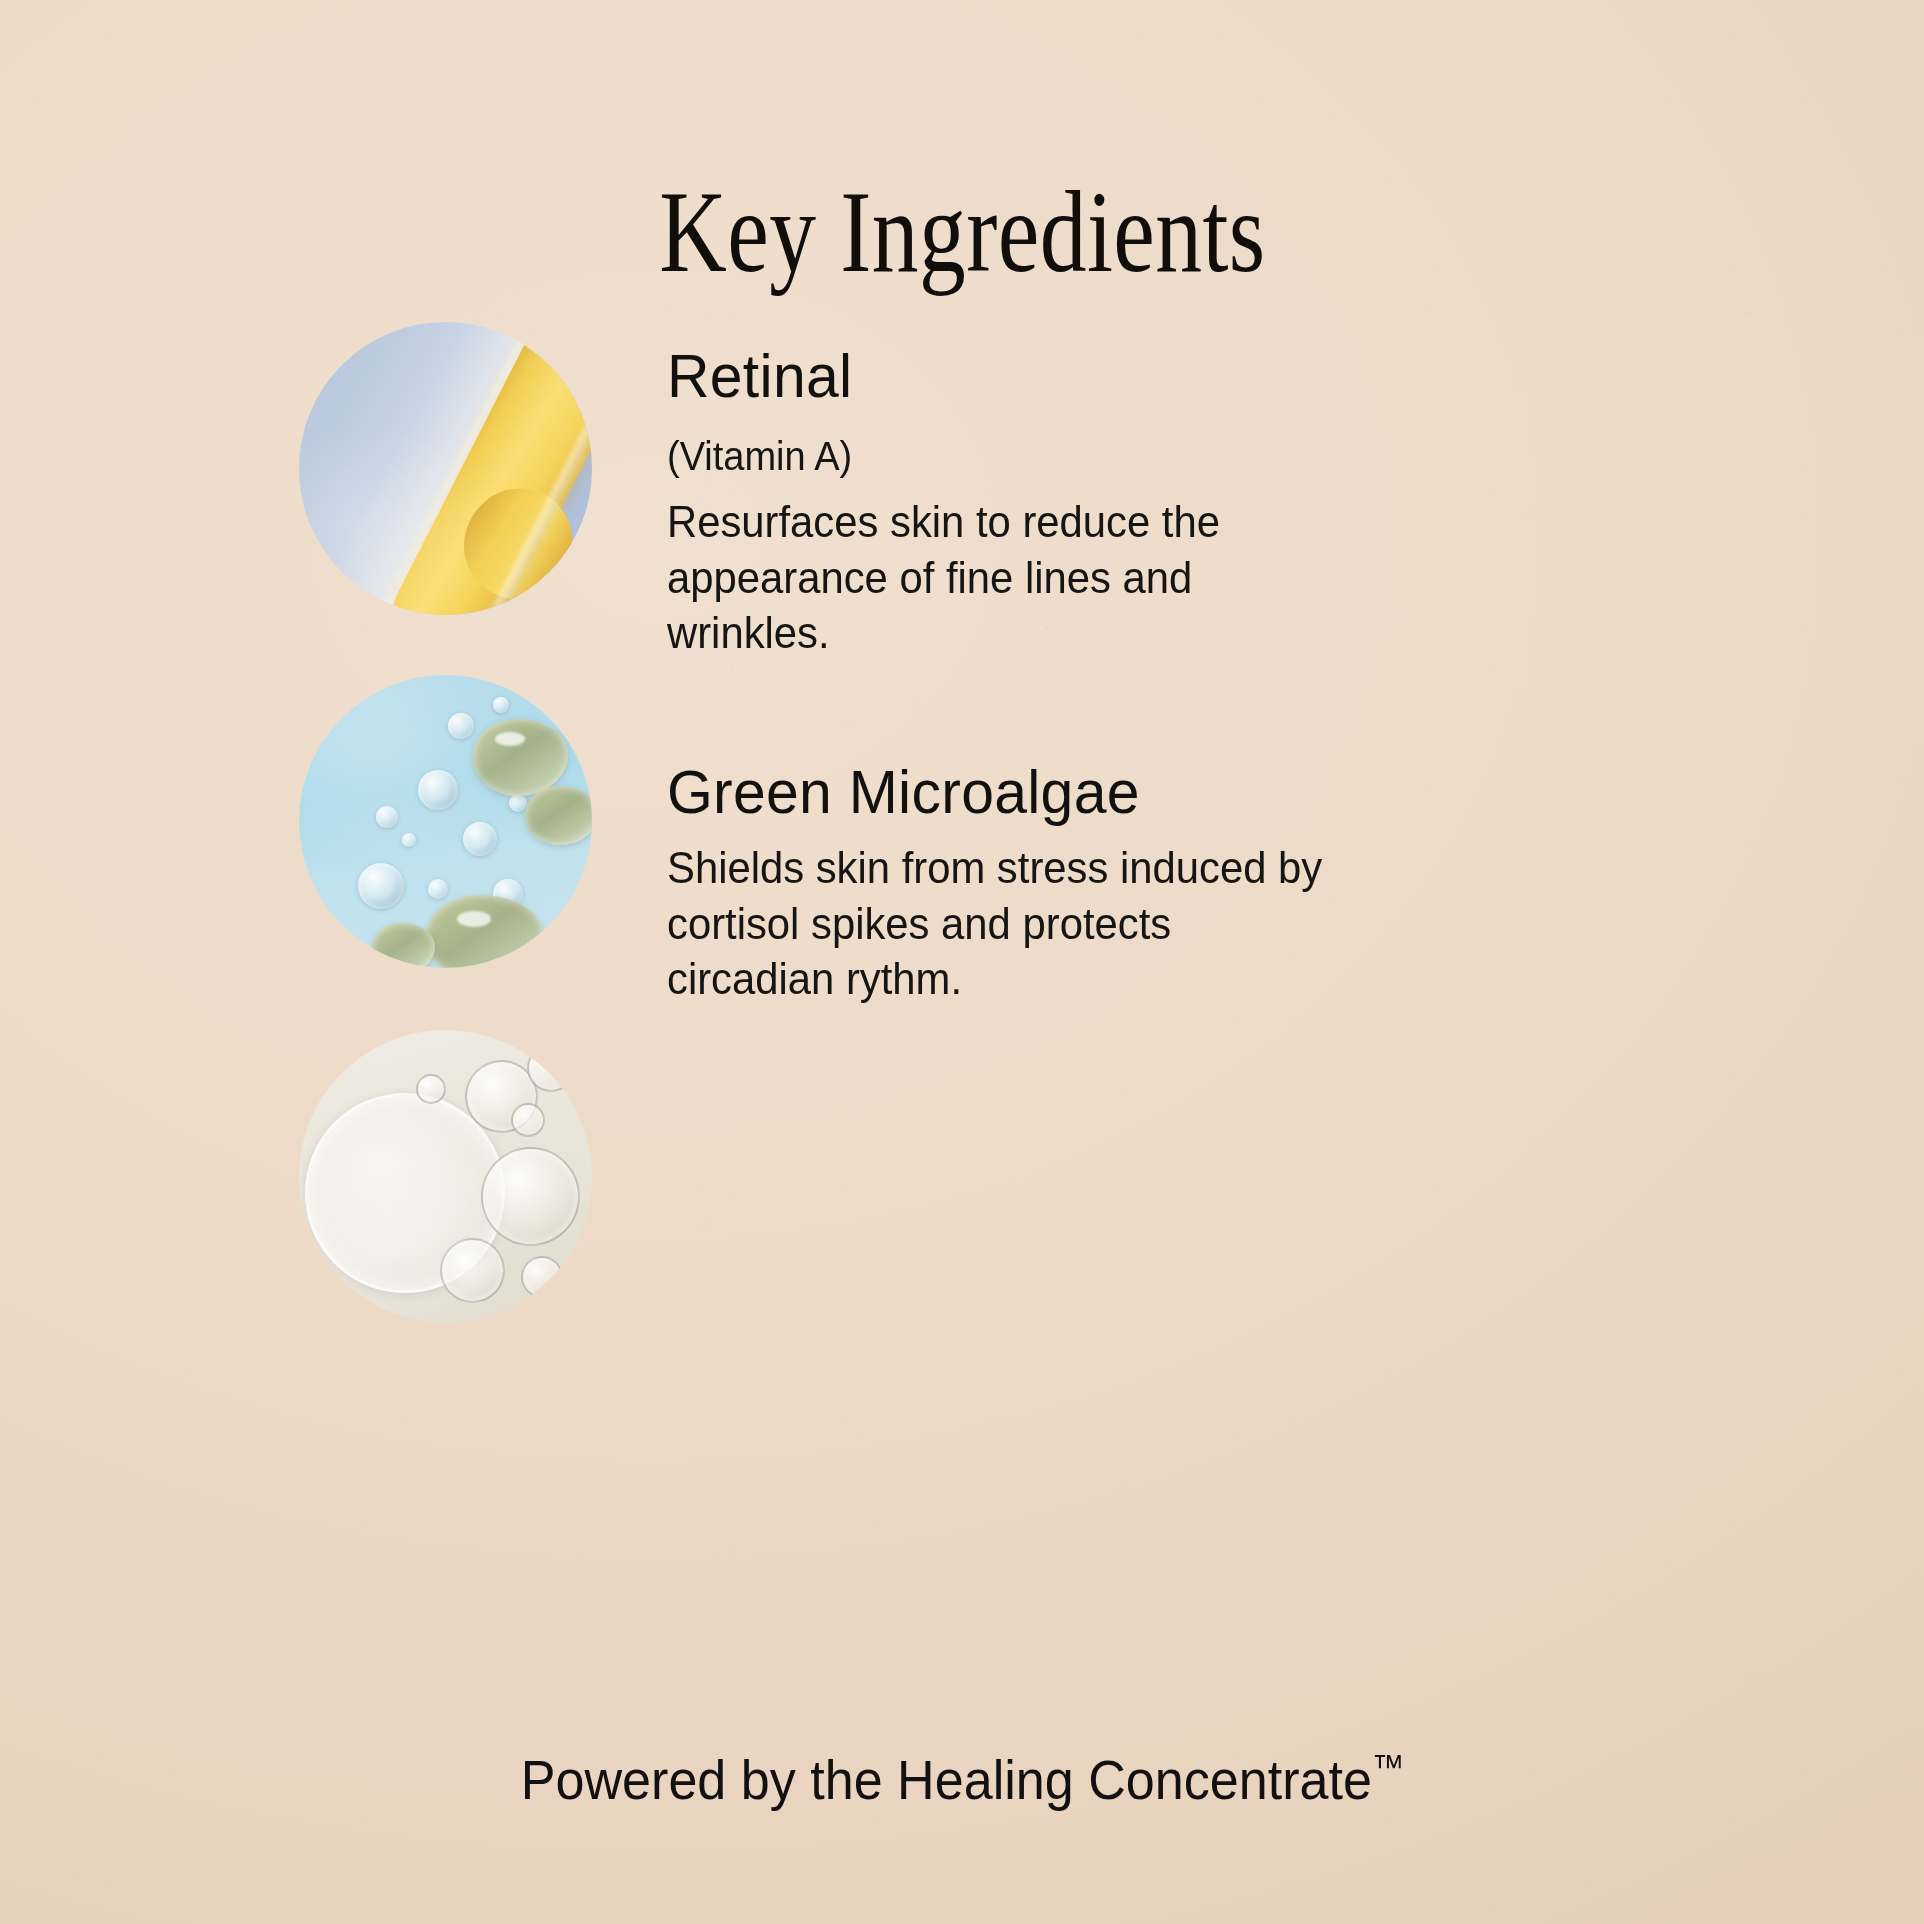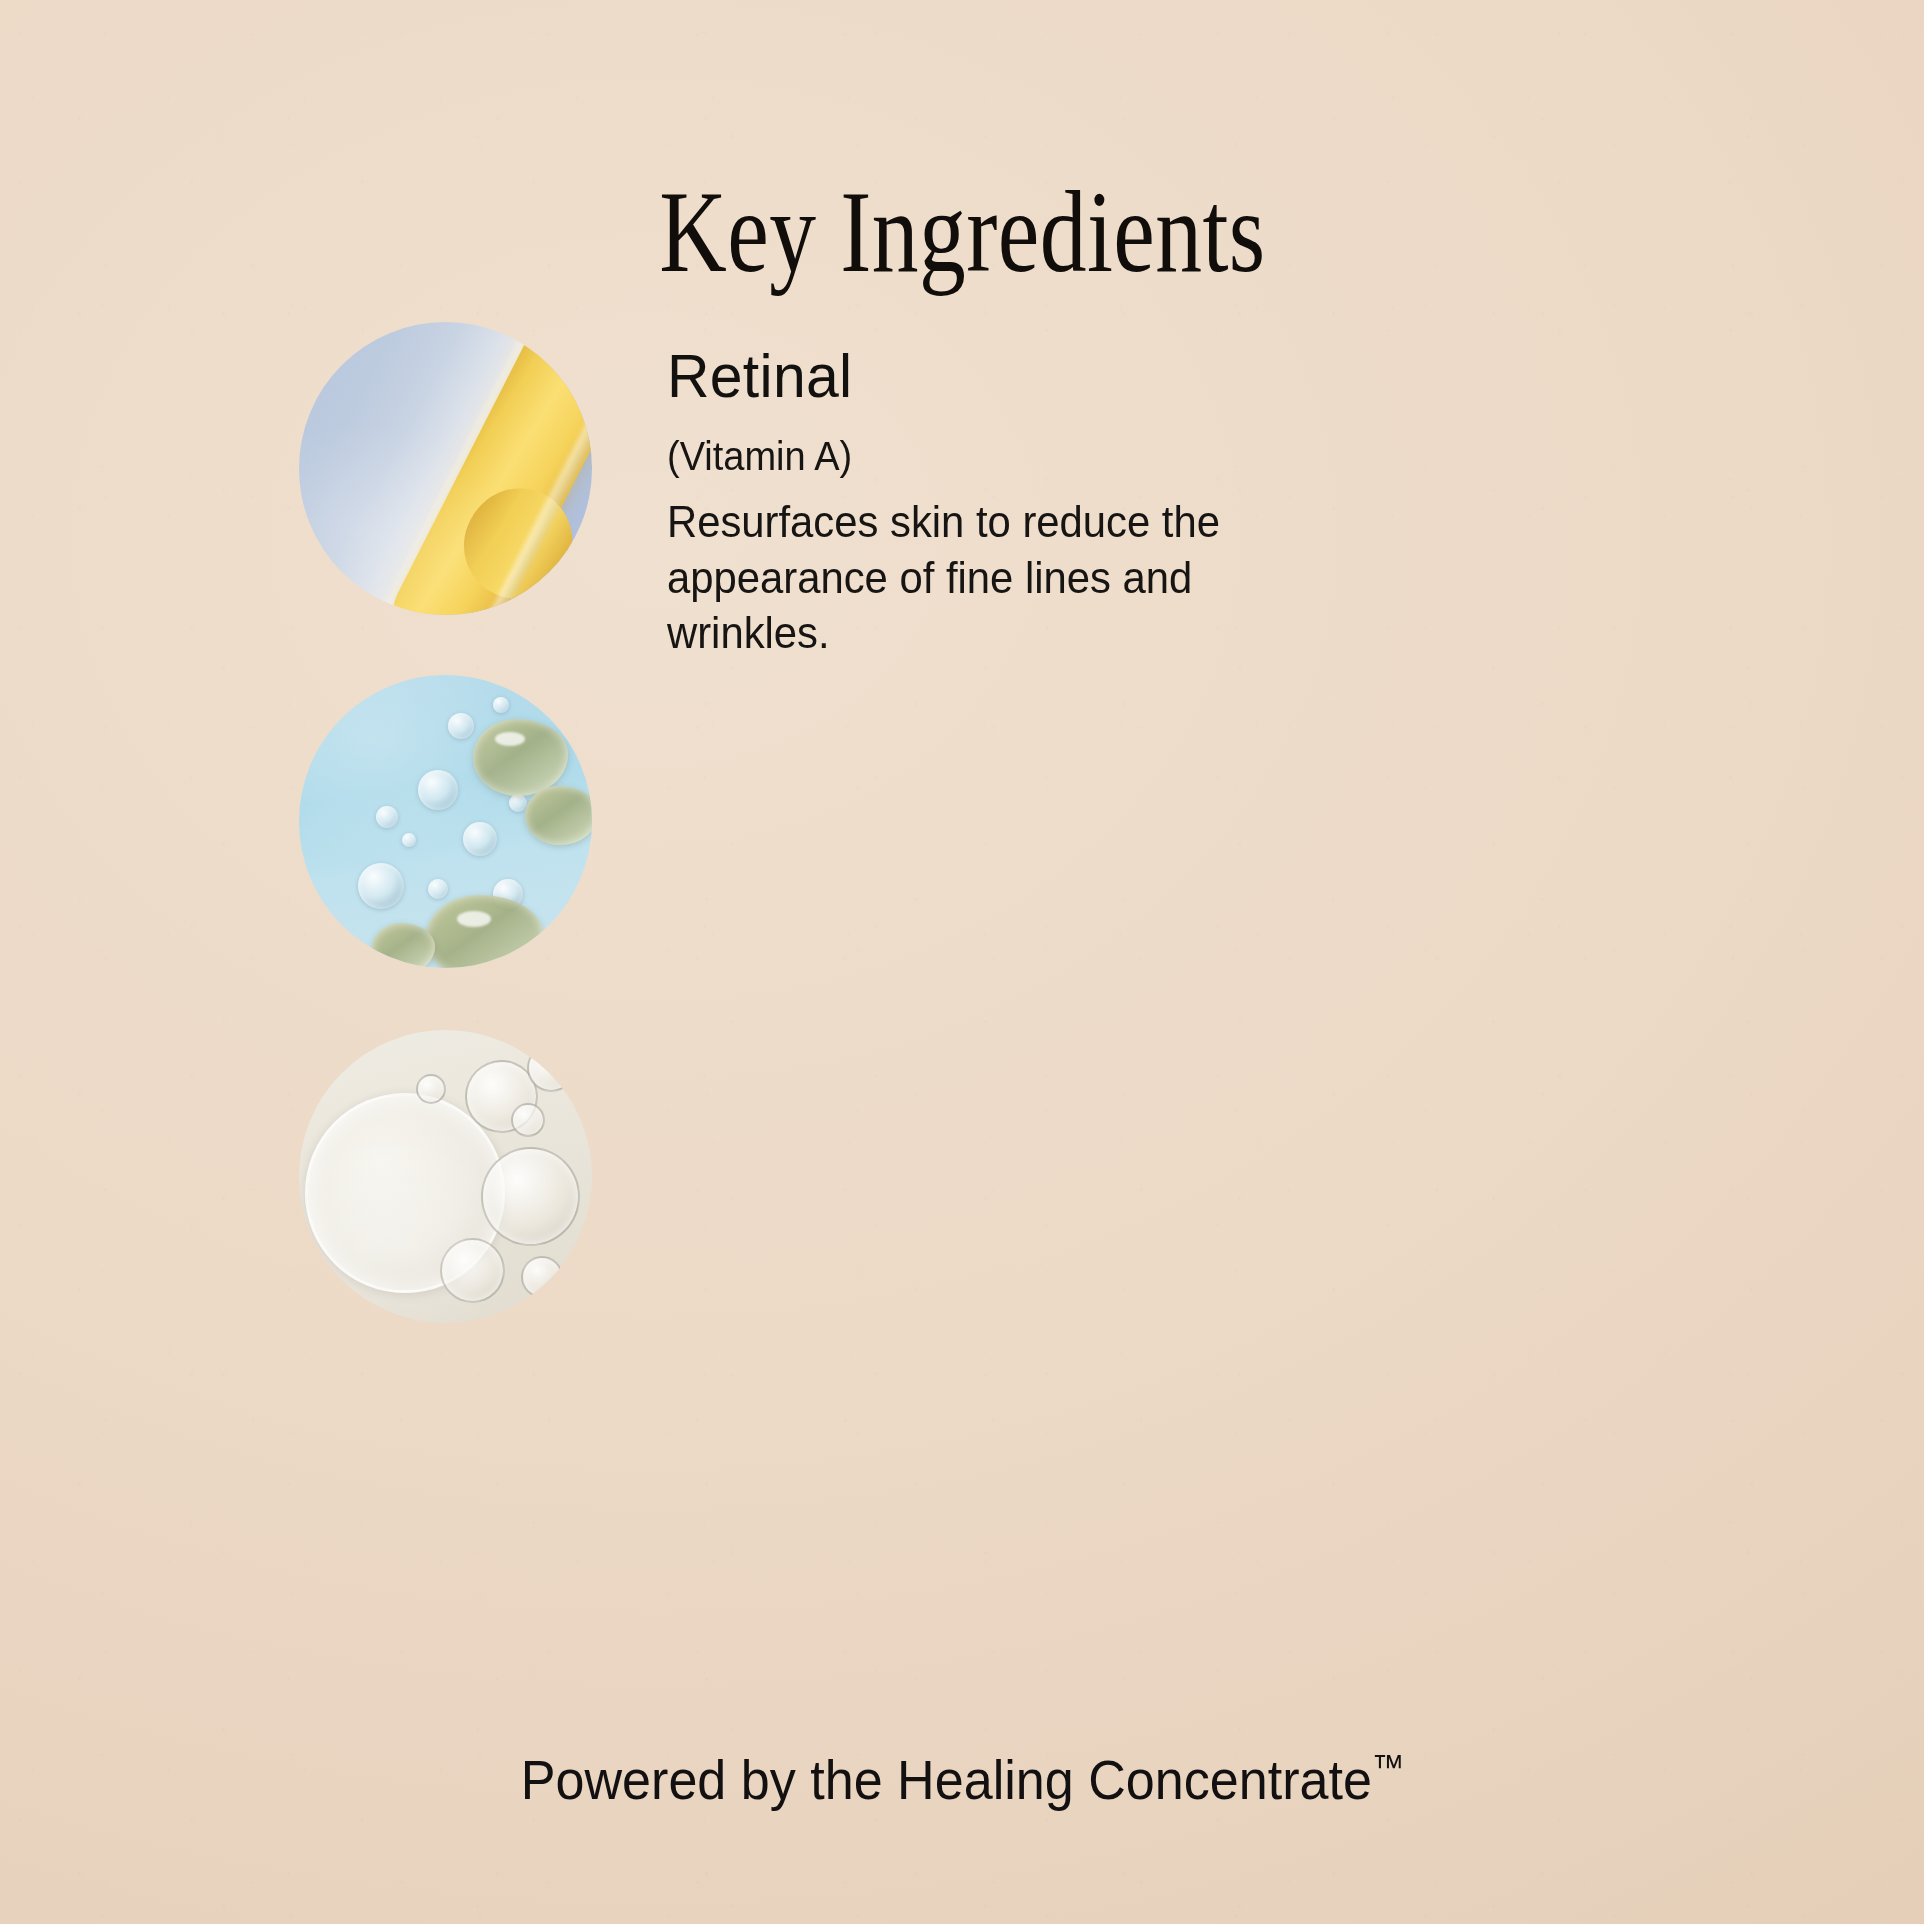--- a/index.html
+++ b/index.html
@@ -282,20 +282,26 @@
       <div class="b" style="width:30px;height:30px;left:194px;top:204px;"></div>
       <div class="blob" style="width:95px;height:77px;left:174px;top:44px;"></div>
       <div class="blob" style="width:73px;height:59px;left:226px;top:111px;"></div>
       <div class="blob" style="width:117px;height:85px;left:127px;top:220px;"></div>
       <div class="blob" style="width:63px;height:51px;left:73px;top:248px;"></div>
       <div class="blob-shine" style="width:30px;height:14px;left:196px;top:57px;"></div>
       <div class="blob-shine" style="width:34px;height:16px;left:158px;top:236px;"></div>
       <div class="sheen" style="position:absolute;inset:0;background:radial-gradient(ellipse 70% 60% at 26% 22%, rgba(255,255,255,.22), rgba(255,255,255,0) 70%);"></div>
     </div>
   </div>
+  <div class="textcol">
+    <p class="ing-name">Green Microalgae</p>
+    <p class="ing-desc">Shields skin from stress induced by
+cortisol spikes and protects
+circadian rythm.</p>
+  </div>
 </div>
 
 <div class="row" id="row-2">
   <div class="thumb-wrap">
     <div class="thumb thumb-pga">
       <div class="big" style="width:194px;height:194px;left:6px;top:63px;"></div>
       <div class="ring" style="width:69px;height:69px;left:166px;top:30px;"></div>
       <div class="ring" style="width:44px;height:44px;left:228px;top:14px;"></div>
       <div class="ring" style="width:30px;height:30px;left:212px;top:73px;"></div>
       <div class="ring" style="width:95px;height:95px;left:182px;top:117px;"></div>

